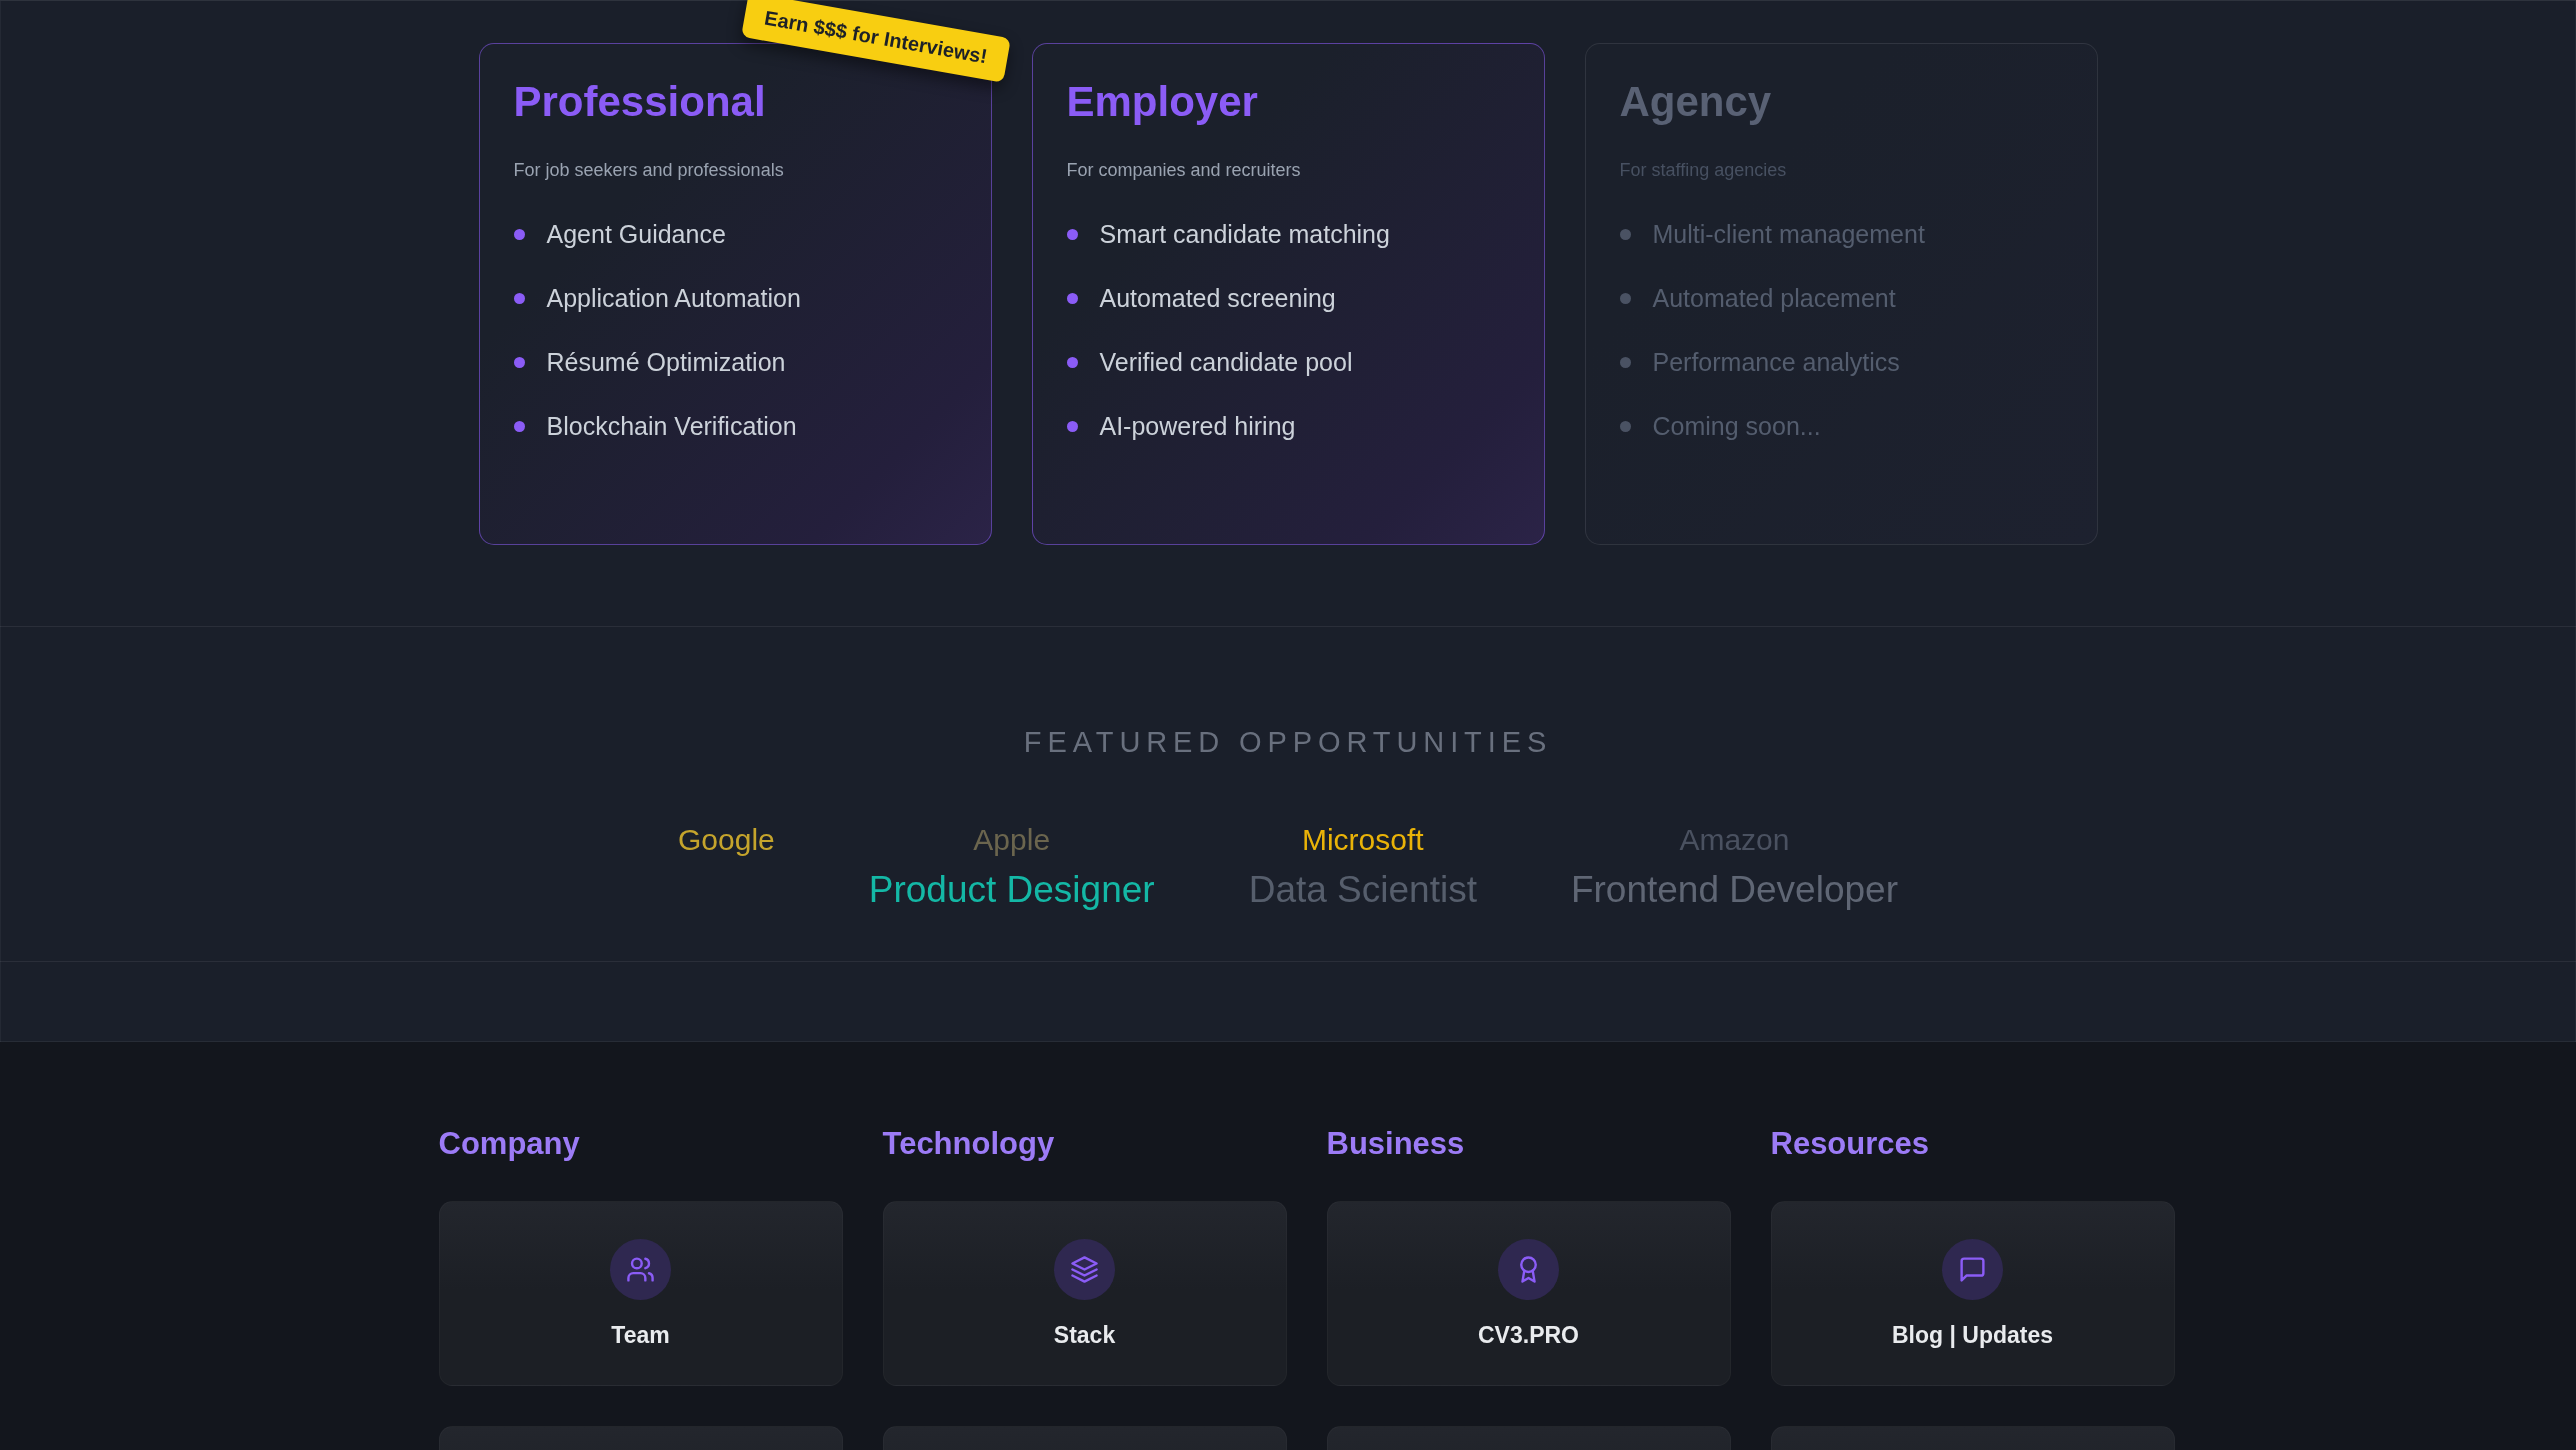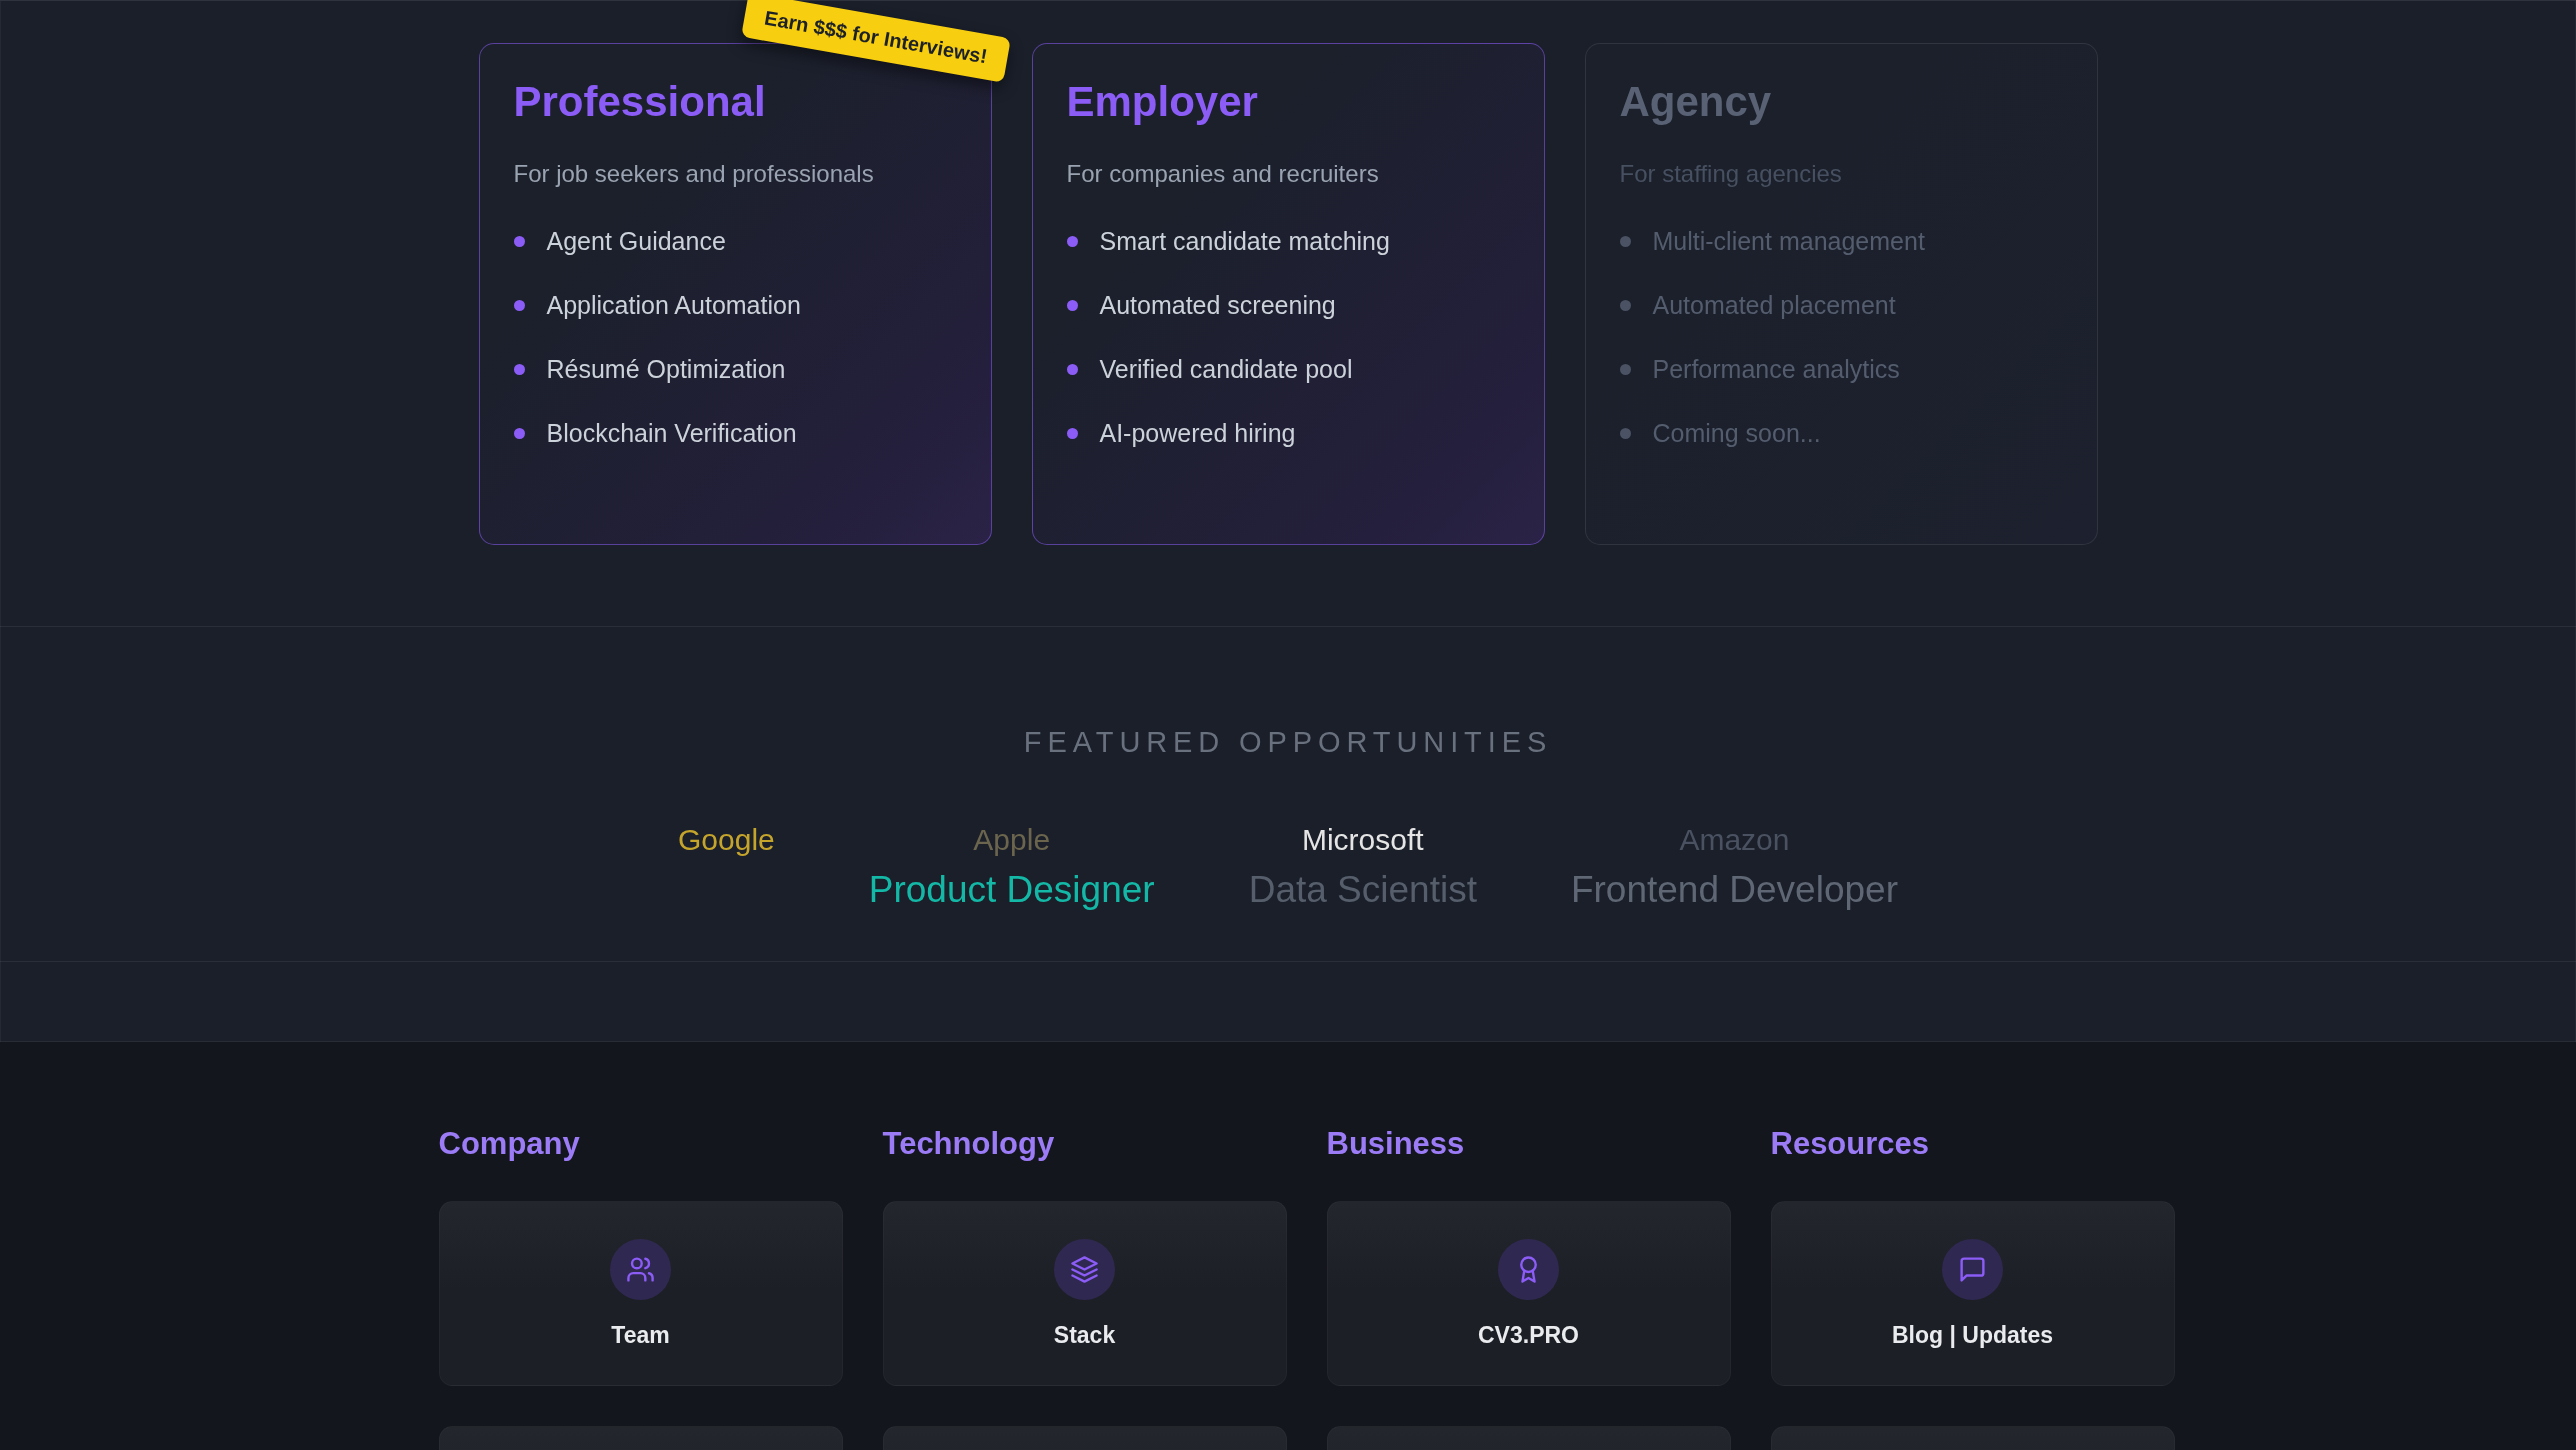--- a/index.html
+++ b/index.html
@@ -32,21 +32,21 @@
     border-radius: 15px;
     padding: 34px 34px;
     background: linear-gradient(135deg, #1b202b 30%, #241f3c 82%, #2b2347 100%);
   }
   .plan-title {
     margin: 0 0 34px 0;
     font-size: 42px; font-weight: bold; color: #8b5cf6;
   }
   .plan-sub {
     margin: 0 0 39px 0;
-    font-size: 24px; color: #9aa3b1;
+    font-size: 18px; color: #9aa3b1;
   }
   .plan-features { list-style: none; margin: 0; padding: 0; }
   .plan-features li {
     display: flex; align-items: center; gap: 22px;
     font-size: 25px; color: #ccd2da;
     margin-bottom: 35px;
   }
   .dot {
     flex: 0 0 auto;
     width: 11px; height: 11px; border-radius: 50%;
@@ -226,21 +226,21 @@
     <div class="featured-heading">FEATURED OPPORTUNITIES</div>
     <div class="featured-row">
       <div class="featured-item">
         <div class="featured-company" style="color: rgb(197, 164, 44);">Google</div>
       </div>
       <div class="featured-item">
         <div class="featured-company" style="color: rgb(107, 101, 78);">Apple</div>
         <div class="featured-role" style="color: #14b8a6;">Product Designer</div>
       </div>
       <div class="featured-item">
-        <div class="featured-company" style="color: #e5e5e5;">Microsoft</div>
+        <div class="featured-company" style="color: #eab308;">Microsoft</div>
         <div class="featured-role" style="color: rgb(86, 94, 108);">Data Scientist</div>
       </div>
       <div class="featured-item">
         <div class="featured-company" style="color: rgb(74, 81, 96);">Amazon</div>
         <div class="featured-role" style="color: rgb(95, 102, 116);">Frontend Developer</div>
       </div>
     </div>
   </section>
 
   <div class="band"></div>

